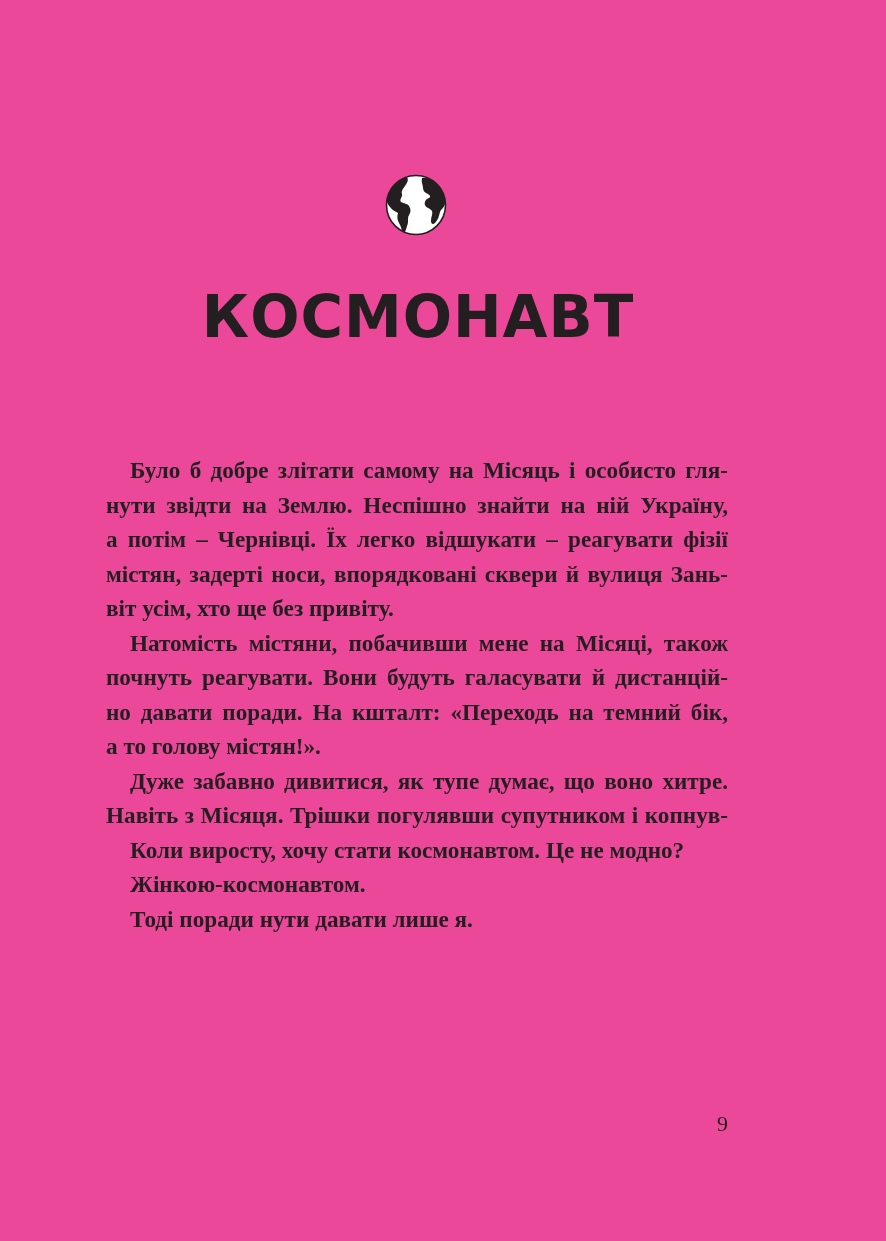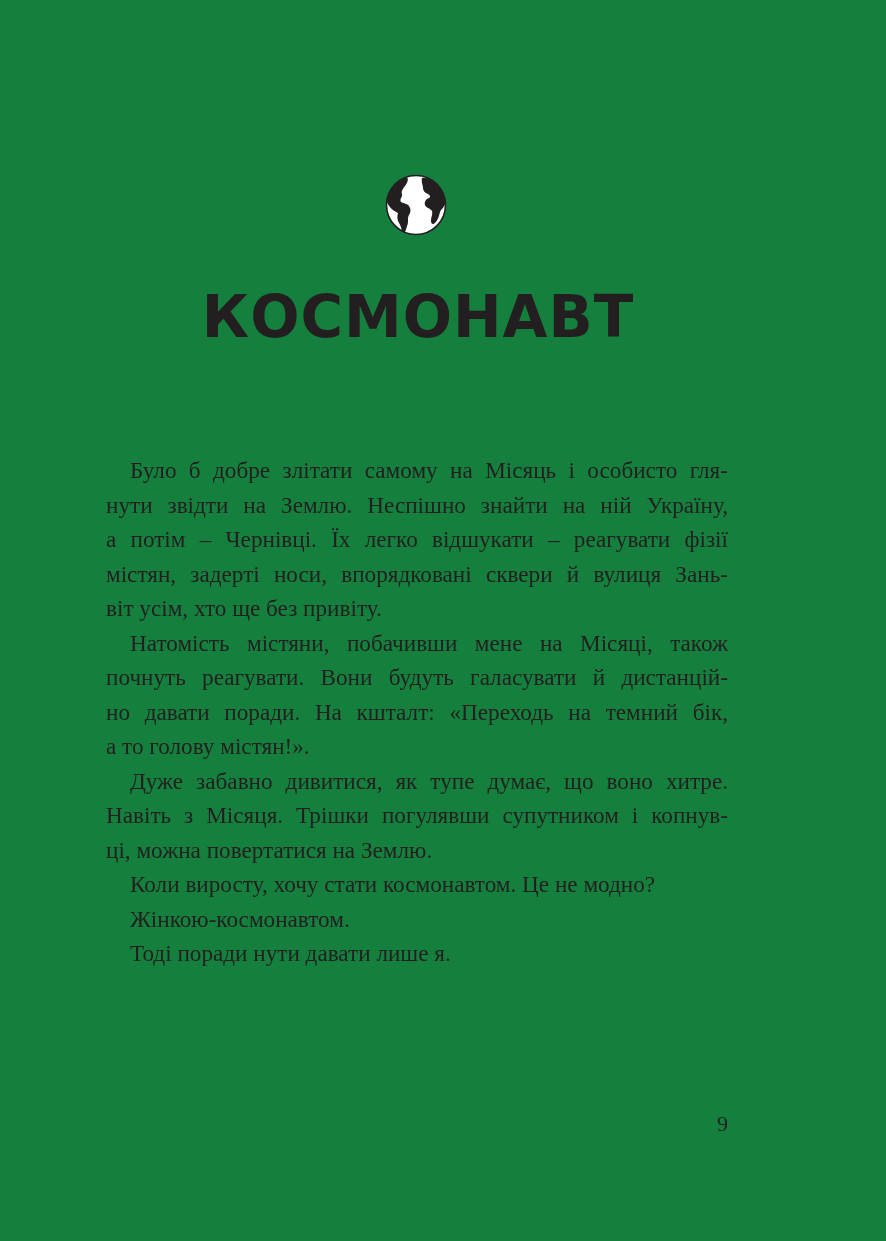--- a/index.html
+++ b/index.html
@@ -11,21 +11,21 @@
       width: 886px;
       height: 1241px;
       position: relative;
       overflow: hidden;
       color: #231f20;
     }
     .page {
       position: absolute;
       left: 0; top: 0;
       width: 886px; height: 1241px;
-      background: #15803d;
+      background: #ec4899;
     }
     .globe {
       position: absolute;
       left: 385px;
       top: 174px;
       width: 62px;
       height: 62px;
     }
     .globe svg { width: 62px; height: 62px; display: block; }
     .title {
@@ -51,20 +51,21 @@
       font-size: 23.2px;
       line-height: 34.5px;
       color: #231f20;
     }
     .line {
       display: block;
       white-space: nowrap;
       text-align: justify;
       text-align-last: justify;
       height: 34.5px;
+      font-weight: bold;
     }
     .line.last {
       text-align-last: left;
     }
     .line.indent {
       padding-left: 24px;
     }
     .page-number {
       position: absolute;
       left: 706px;
@@ -108,21 +109,20 @@
     <span class="line">містян, задерті носи, впорядковані сквери й вулиця Зань-</span>
     <span class="line last">віт усім, хто ще без привіту.</span>
 
     <span class="line indent">Натомість містяни, побачивши мене на Місяці, також</span>
     <span class="line">почнуть реагувати. Вони будуть галасувати й дистанцій-</span>
     <span class="line">но давати поради. На кшталт: «Переходь на темний бік,</span>
     <span class="line last">а то голову містян!».</span>
 
     <span class="line indent">Дуже забавно дивитися, як тупе думає, що воно хитре.</span>
     <span class="line">Навіть з Місяця. Трішки погулявши супутником і копнув-</span>
-    <span class="line last">ці, можна повертатися на Землю.</span>
 
     <span class="line indent last">Коли виросту, хочу стати космонавтом. Це не модно?</span>
 
     <span class="line indent last">Жінкою-космонавтом.</span>
 
     <span class="line indent last">Тоді поради нути давати лише я.</span>
   </div>
 
   <div class="page-number">9</div>
 </div>

